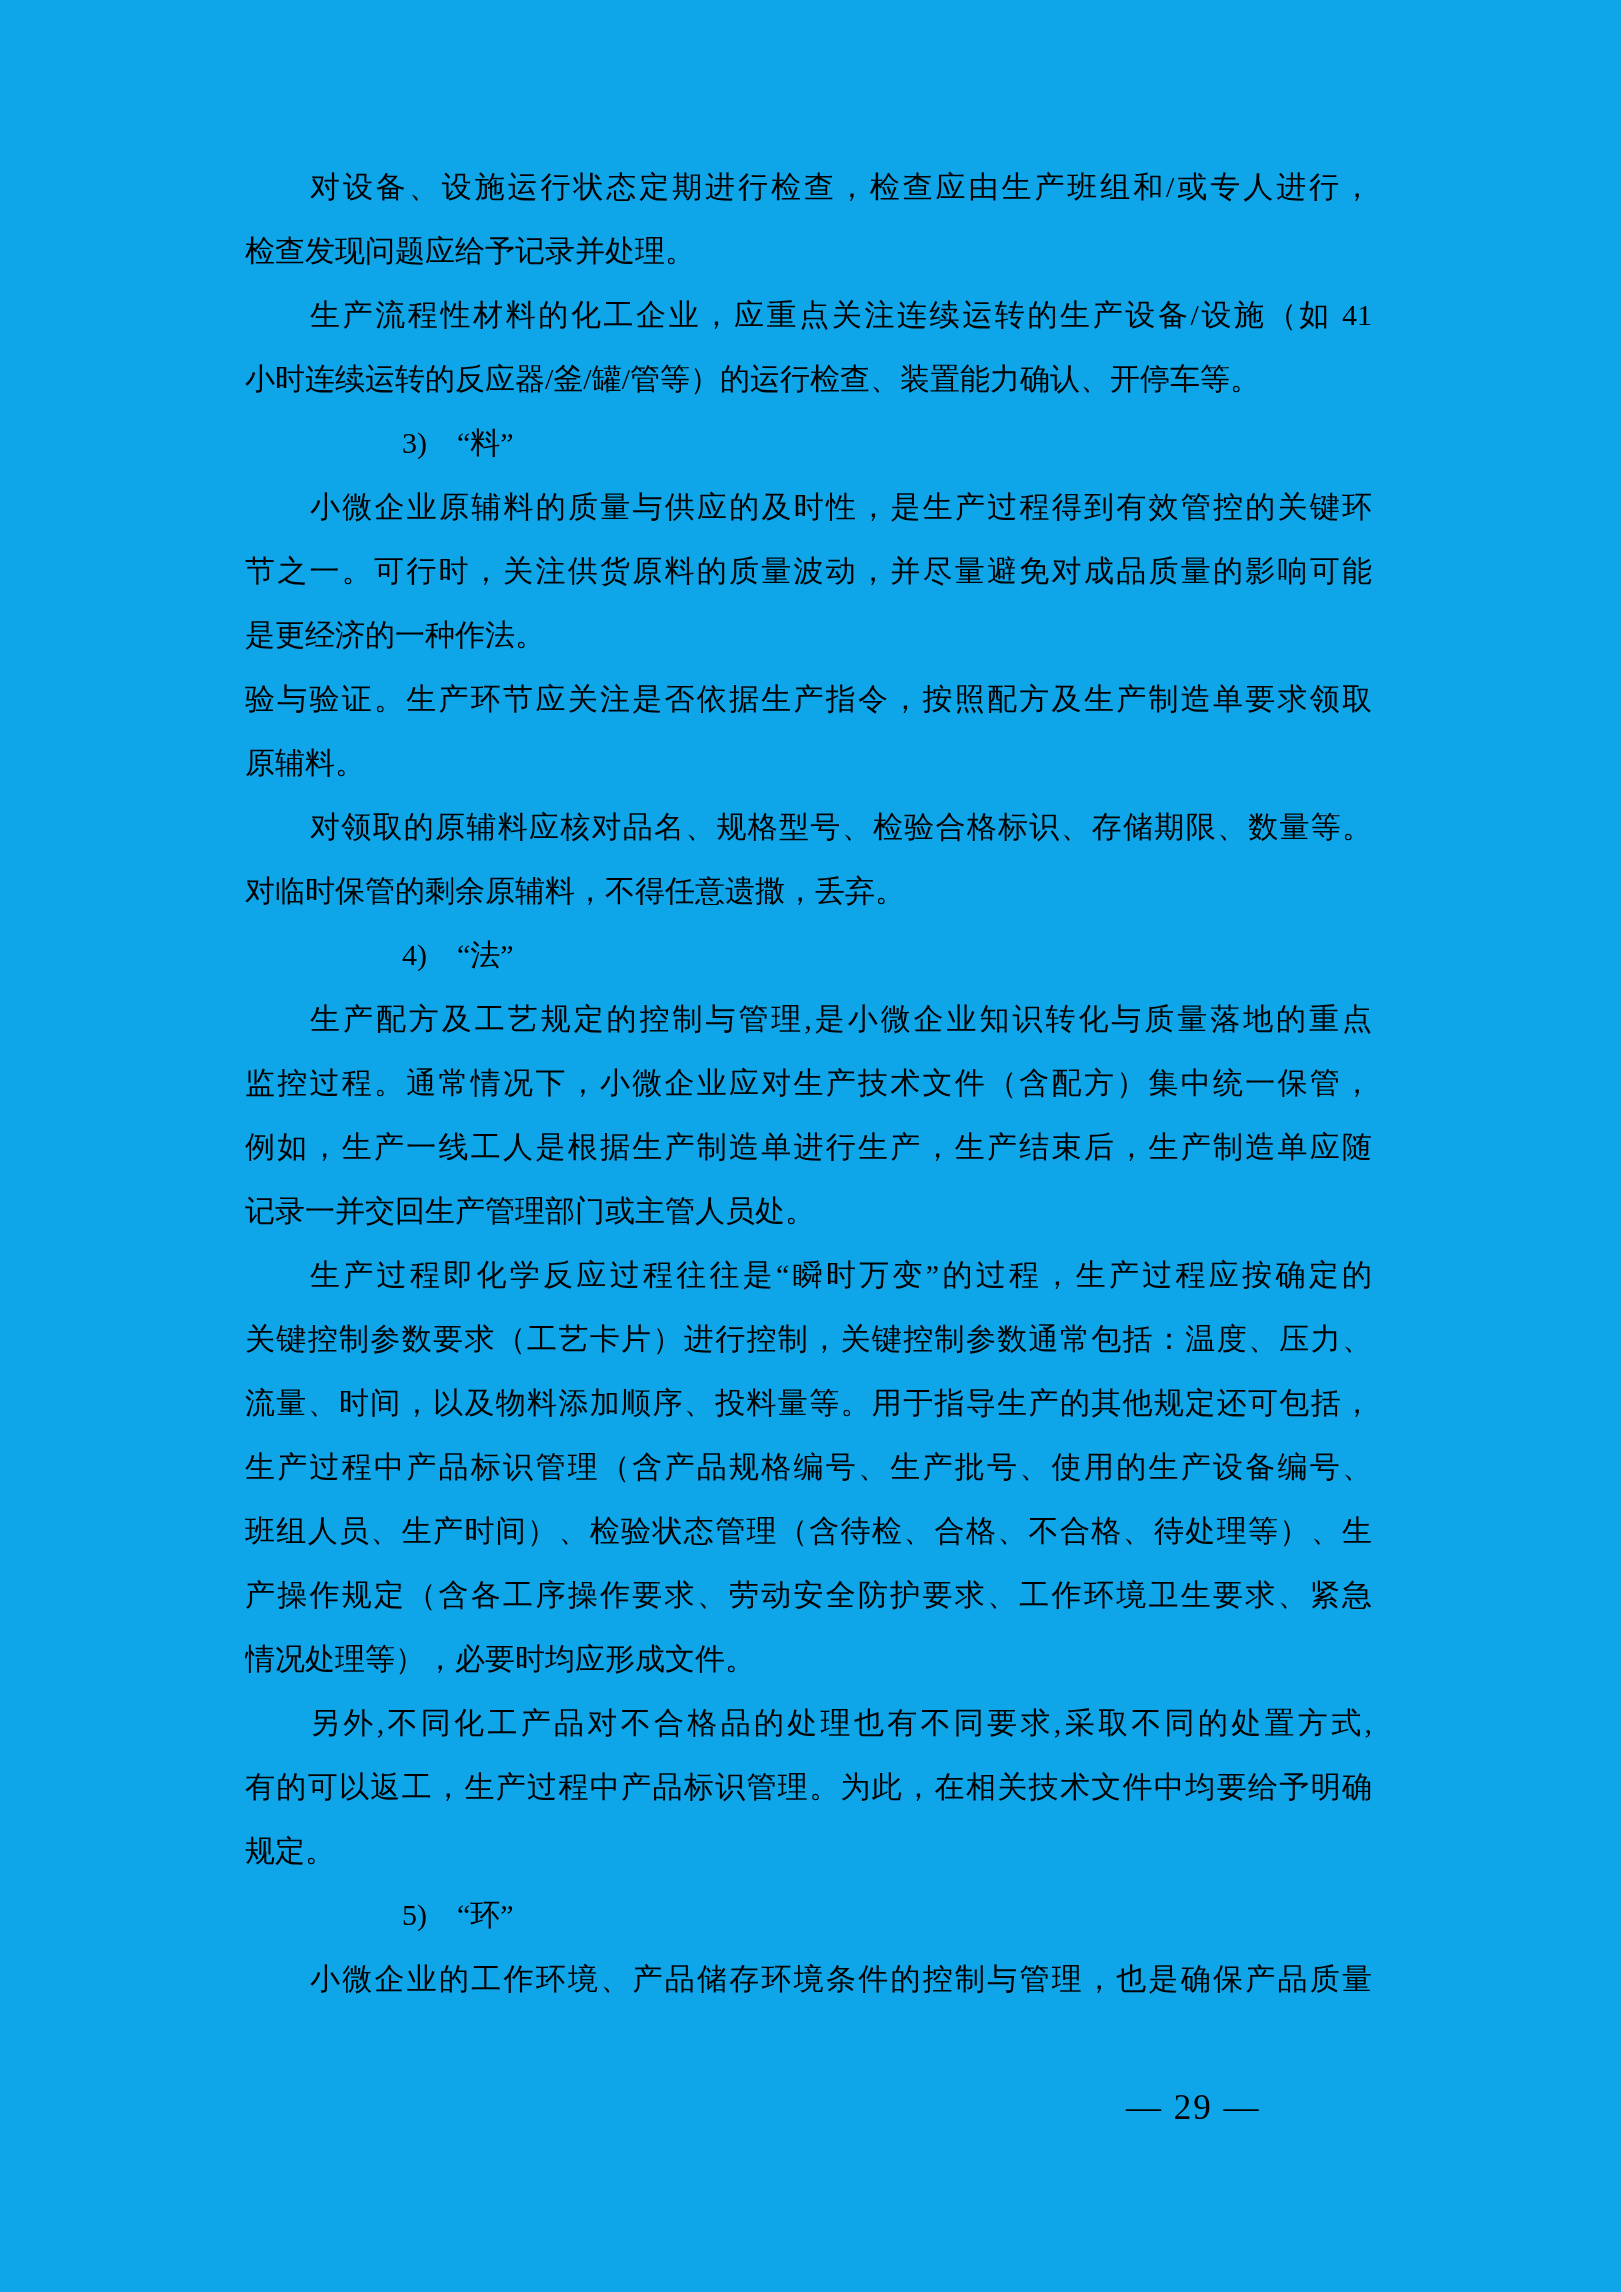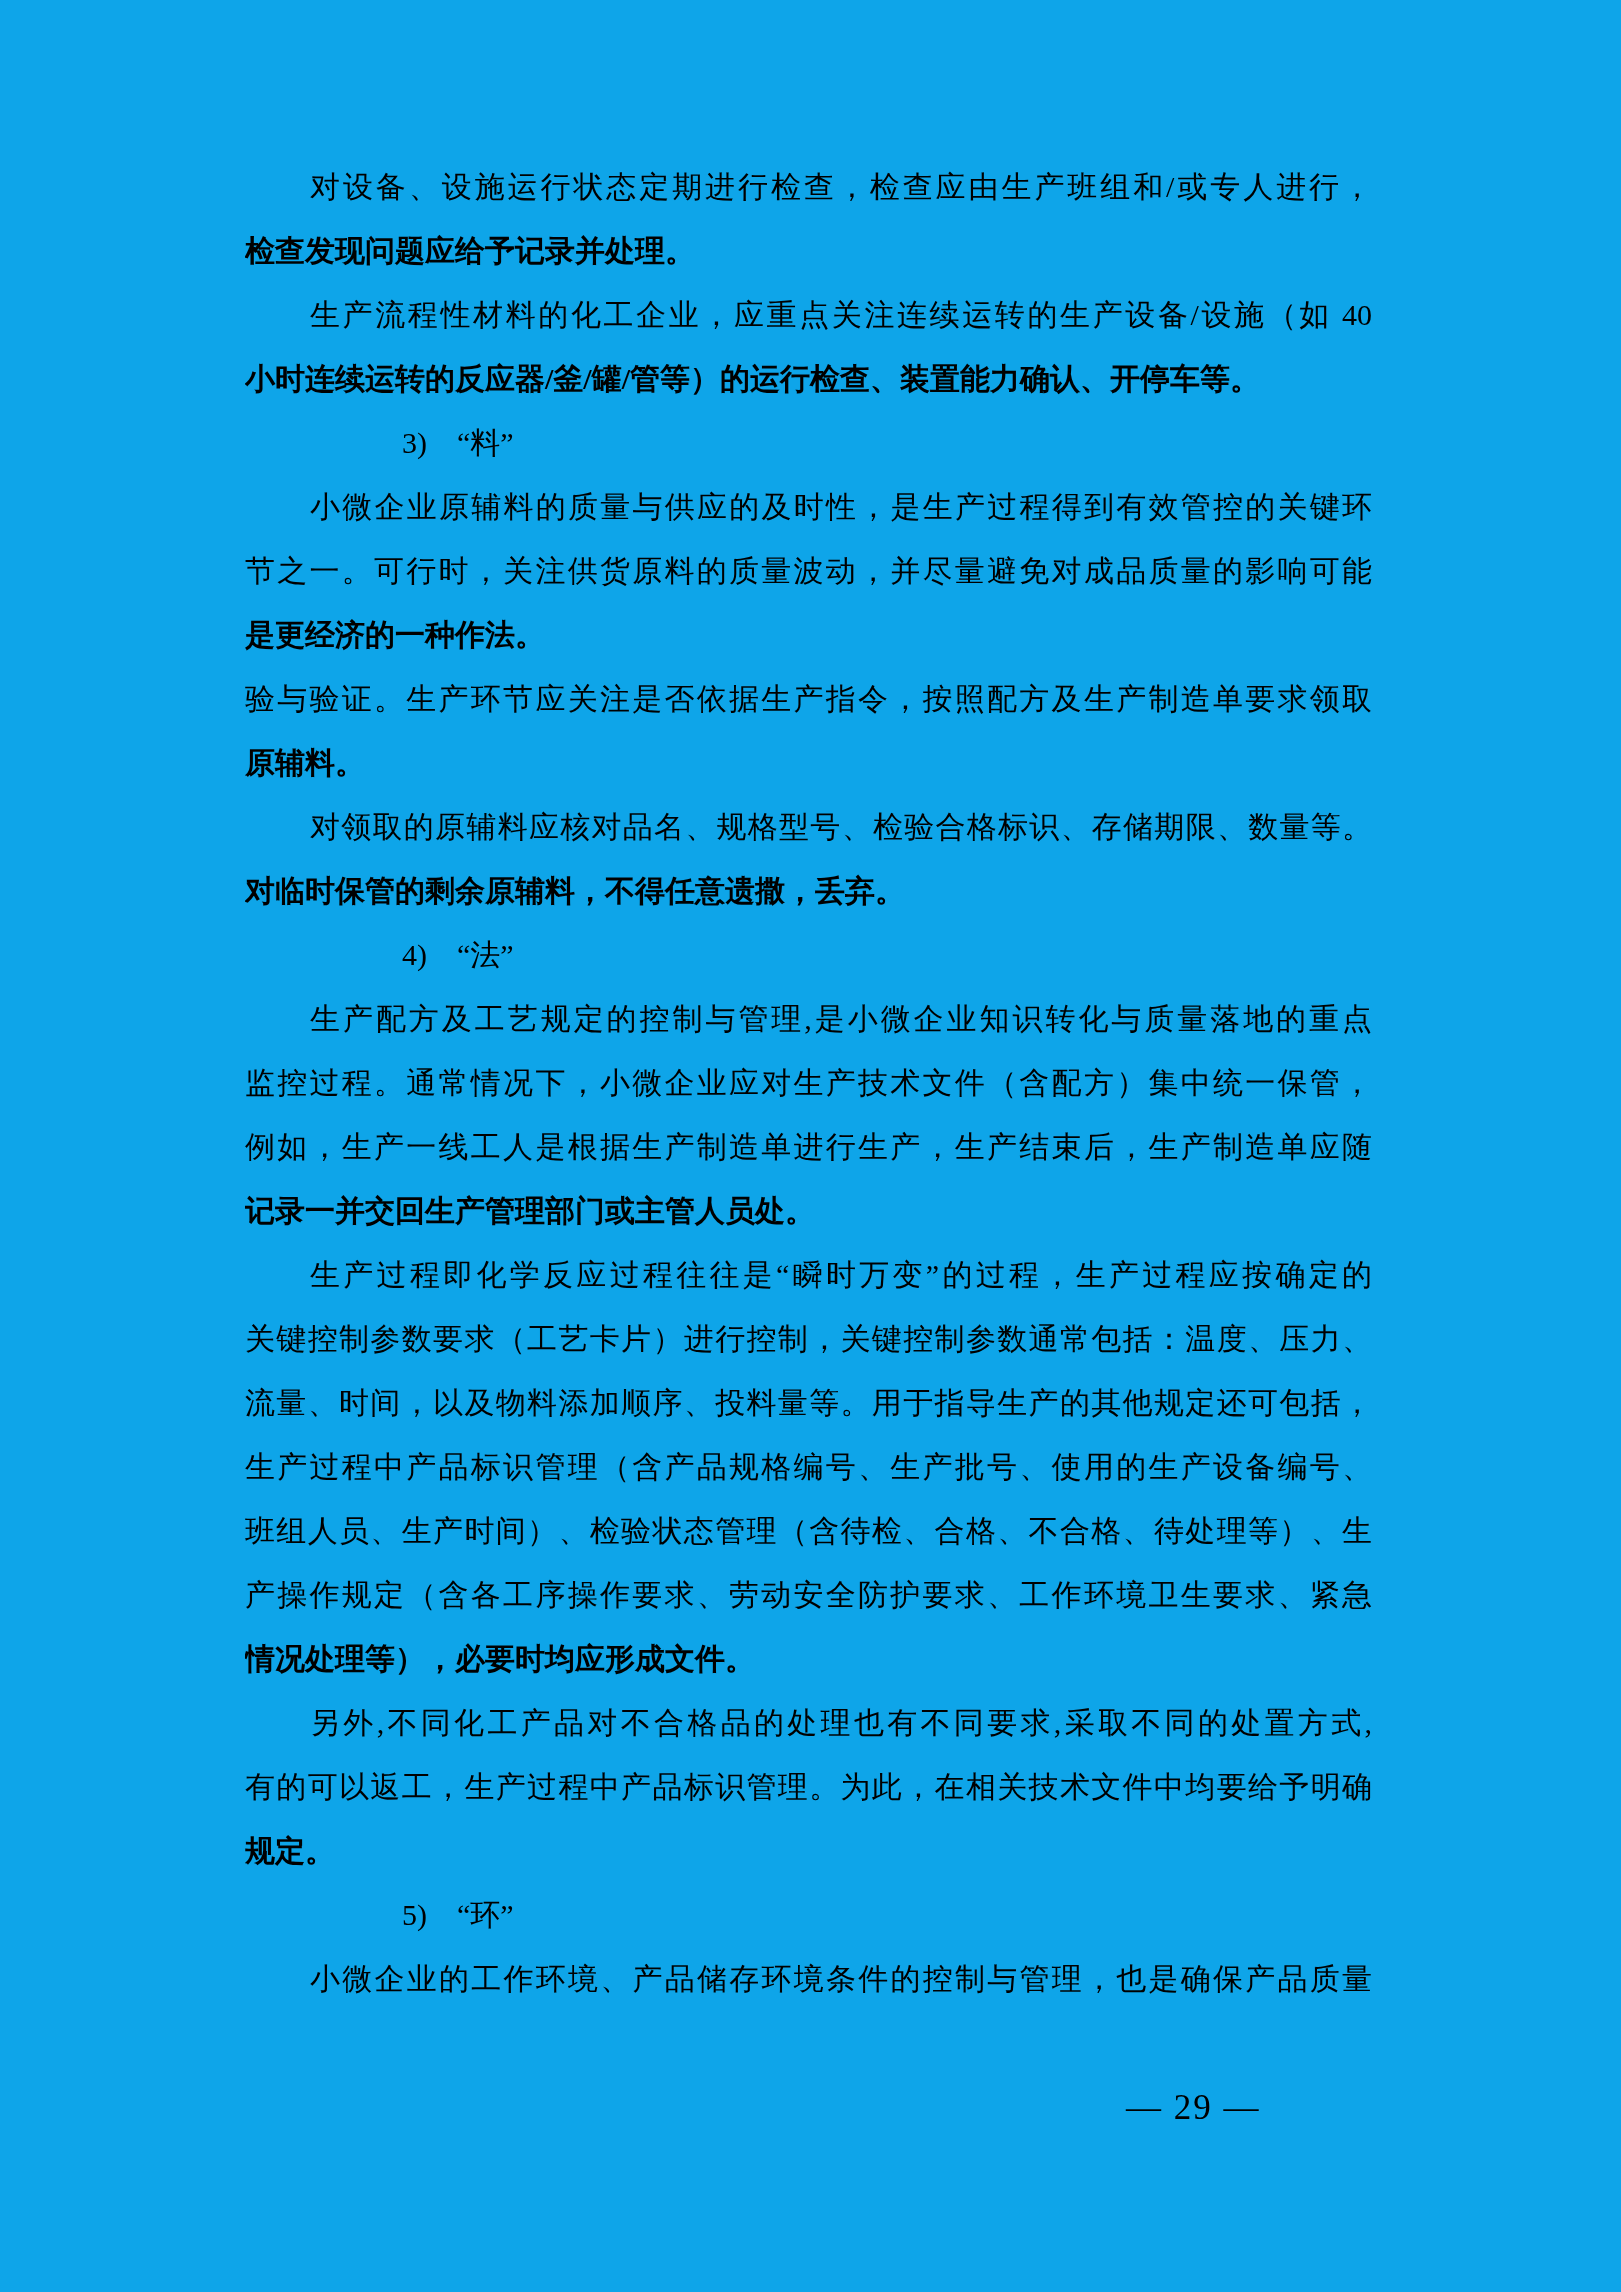--- a/index.html
+++ b/index.html
@@ -33,21 +33,20 @@
     text-justify: inter-character;
     overflow: hidden;
     white-space: normal;
   }
   .line.indent {
     text-indent: 65px;
   }
   .line.last {
     text-align: right;
     text-align-last: left;
-    font-weight: bold;
   }
   .line.heading {
     text-align: right;
     text-align-last: left;
     padding-left: 157px;
   }
   .footer {
     position: absolute;
     left: 1126px;
     top: 2084px;
@@ -58,21 +57,21 @@
     white-space: nowrap;
   }
 </style>
 </head>
 <body>
 
 <div class="page">
   <div class="doc" id="doc">
       <div class="line indent">对设备、设施运行状态定期进行检查，检查应由生产班组和/或专人进行，</div>
       <div class="line last">检查发现问题应给予记录并处理。</div>
-      <div class="line indent">生产流程性材料的化工企业，应重点关注连续运转的生产设备/设施（如 40</div>
+      <div class="line indent">生产流程性材料的化工企业，应重点关注连续运转的生产设备/设施（如 41</div>
       <div class="line last">小时连续运转的反应器/釜/罐/管等）的运行检查、装置能力确认、开停车等。</div>
       <div class="line heading">3)　“料”</div>
       <div class="line indent">小微企业原辅料的质量与供应的及时性，是生产过程得到有效管控的关键环</div>
       <div class="line">节之一。可行时，关注供货原料的质量波动，并尽量避免对成品质量的影响可能</div>
       <div class="line last">是更经济的一种作法。</div>
       <div class="line">验与验证。生产环节应关注是否依据生产指令，按照配方及生产制造单要求领取</div>
       <div class="line last">原辅料。</div>
       <div class="line indent">对领取的原辅料应核对品名、规格型号、检验合格标识、存储期限、数量等。</div>
       <div class="line last">对临时保管的剩余原辅料，不得任意遗撒，丢弃。</div>
       <div class="line heading">4)　“法”</div>

